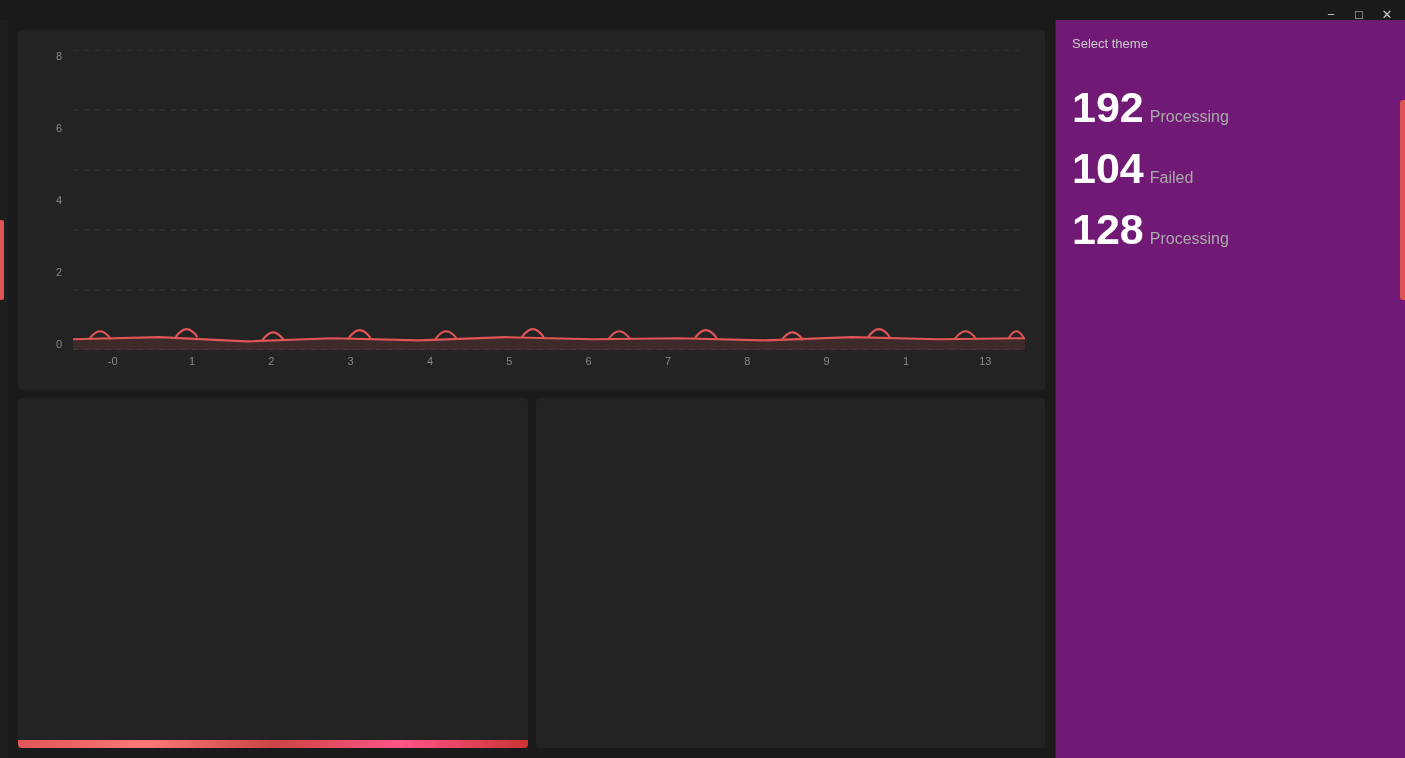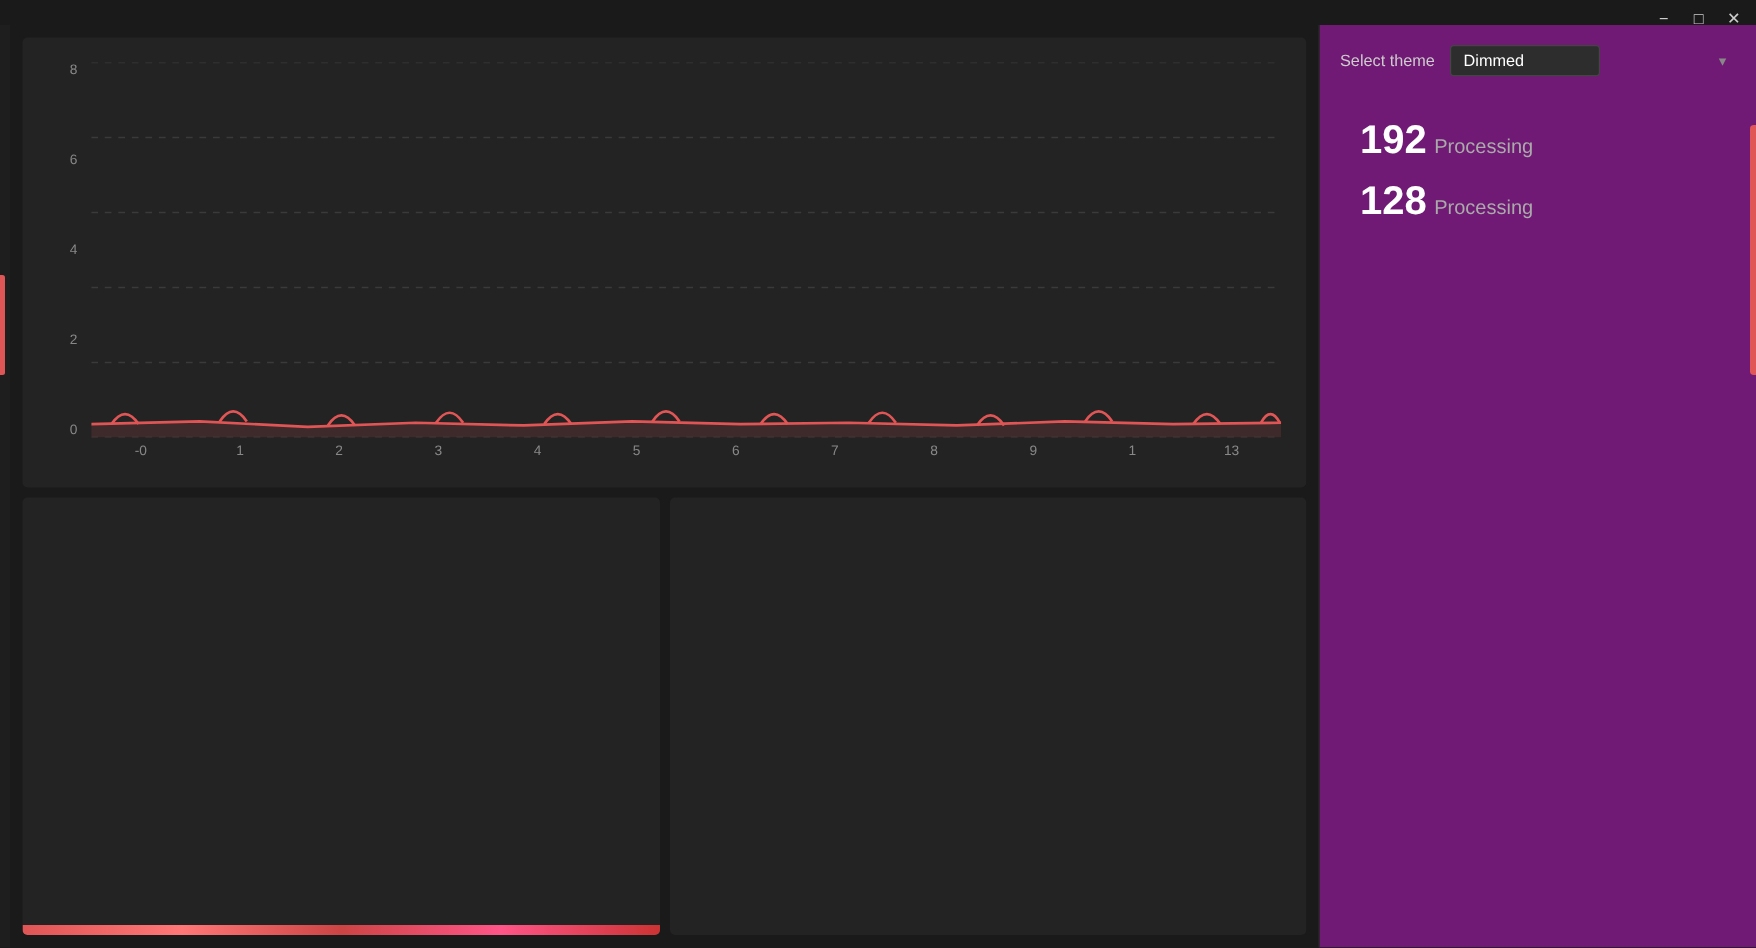--- a/index.html
+++ b/index.html
@@ -218,24 +218,23 @@
       font-size: 12px;
     }
 
     
     .stat-row {
       display: flex;
       align-items: baseline;
       gap: 6px;
     }
     .stat-number {
-      font-size: 32px;
+      font-size: 43px;
       font-weight: 700;
       color: #fff;
-      margin-left: 16px;
     }
     .stat-label {
       font-size: 16px;
       color: #aaa;
     }
 
     
     .right-accent {
       position: absolute;
       right: 0;
@@ -338,35 +337,31 @@
       </div>
       <div class="panel-right"></div>
     </div>
 
   </div>
 
   <div class="right-sidebar">
 
     <div class="theme-row">
       <span class="theme-label">Select theme</span>
-      <div class="theme-select-wrapper">
-        <select class="theme-select">
-          <option>Dimmed</option>
-          <option>Dark</option>
-          <option>Light</option>
-          <option>High Contrast</option>
-        </select>
-      </div>
     </div>
 
     <div class="stat-row">
       <span class="stat-number">192</span>
       <span class="stat-label">Processing</span>
     </div>
 
+    <div class="stat-row">
+      <span class="stat-number">104</span>
+      <span class="stat-label">Failed</span>
+    </div>
 
     <div class="stat-row">
       <span class="stat-number">128</span>
       <span class="stat-label">Processing</span>
     </div>
 
     <div class="right-accent"></div>
 
   </div>
 </div>

